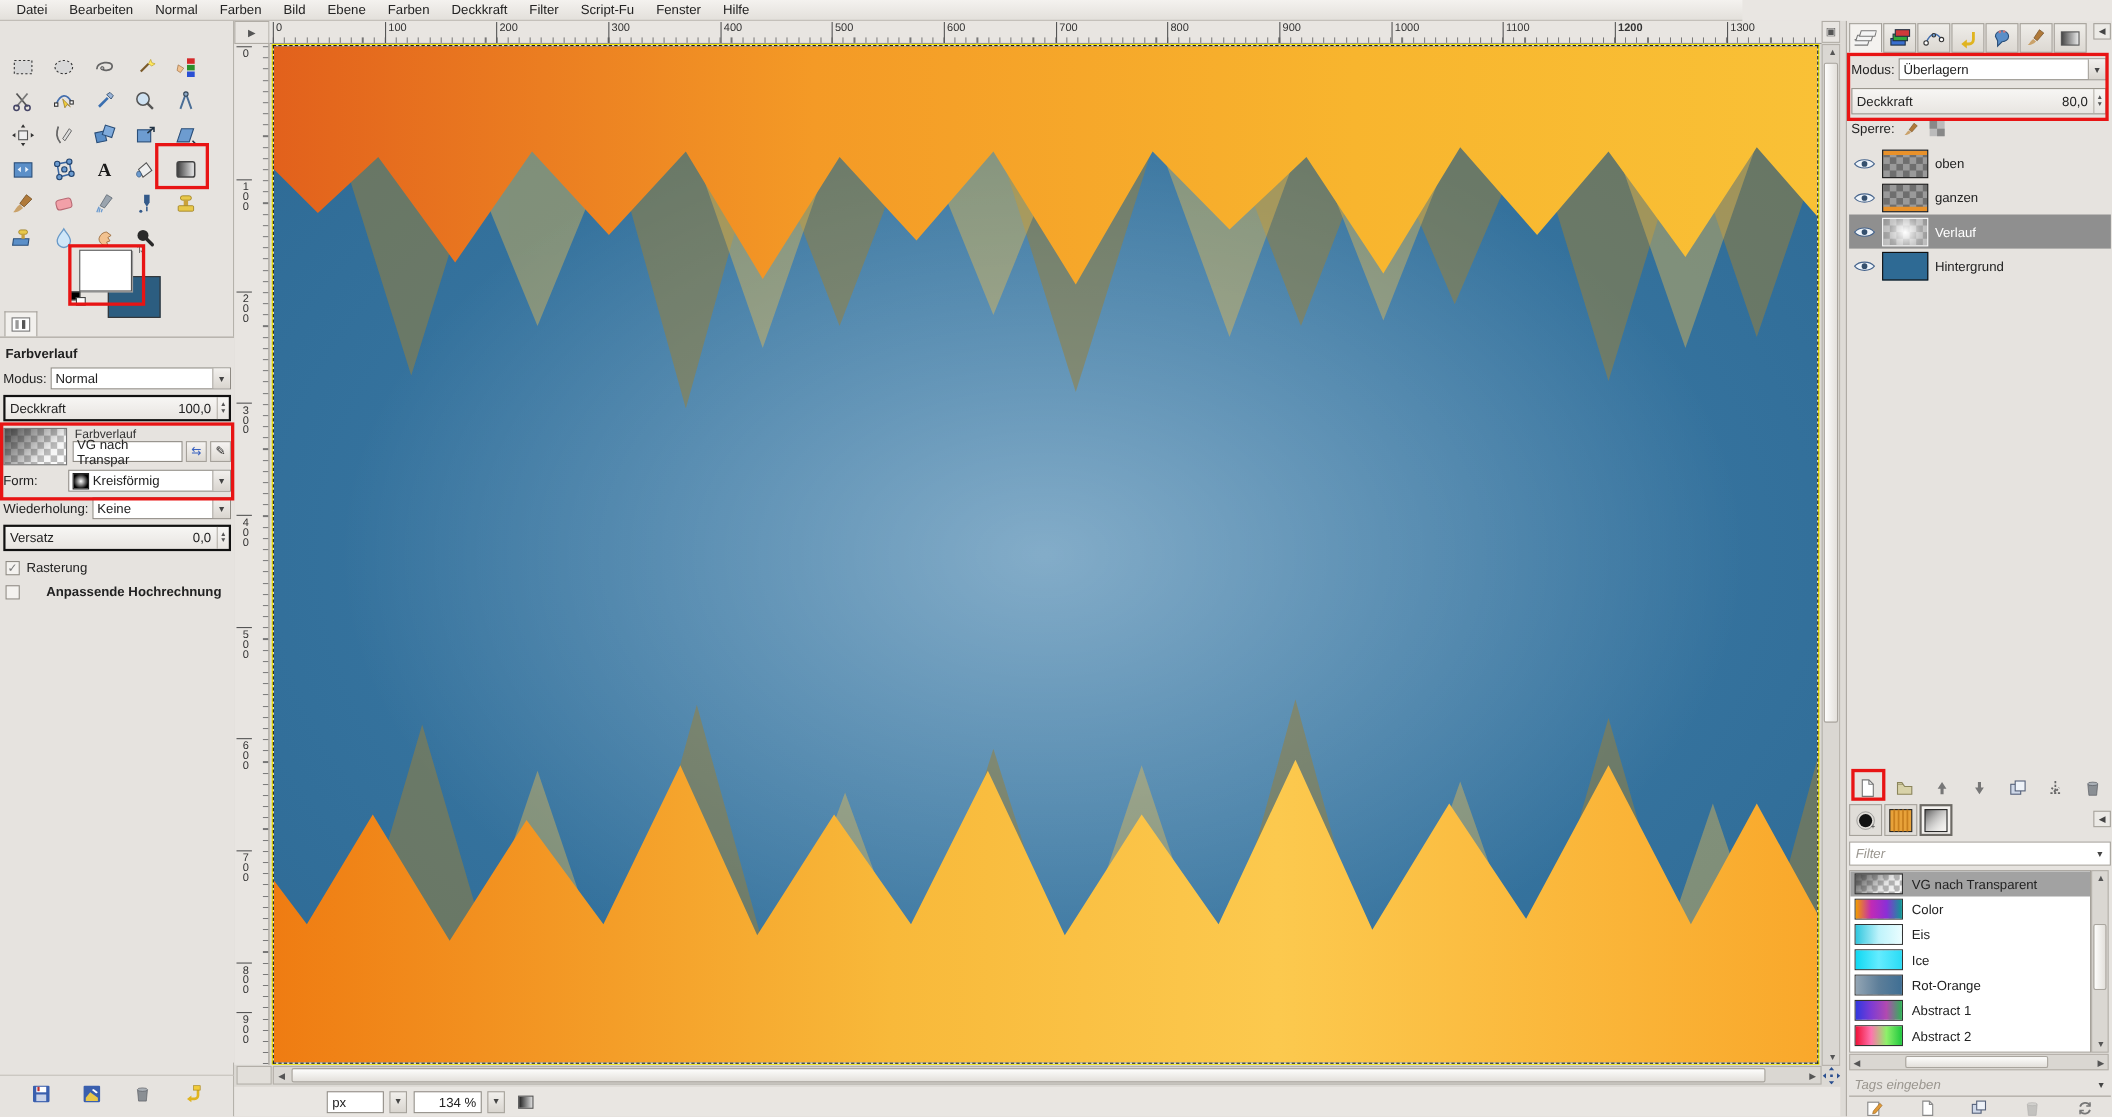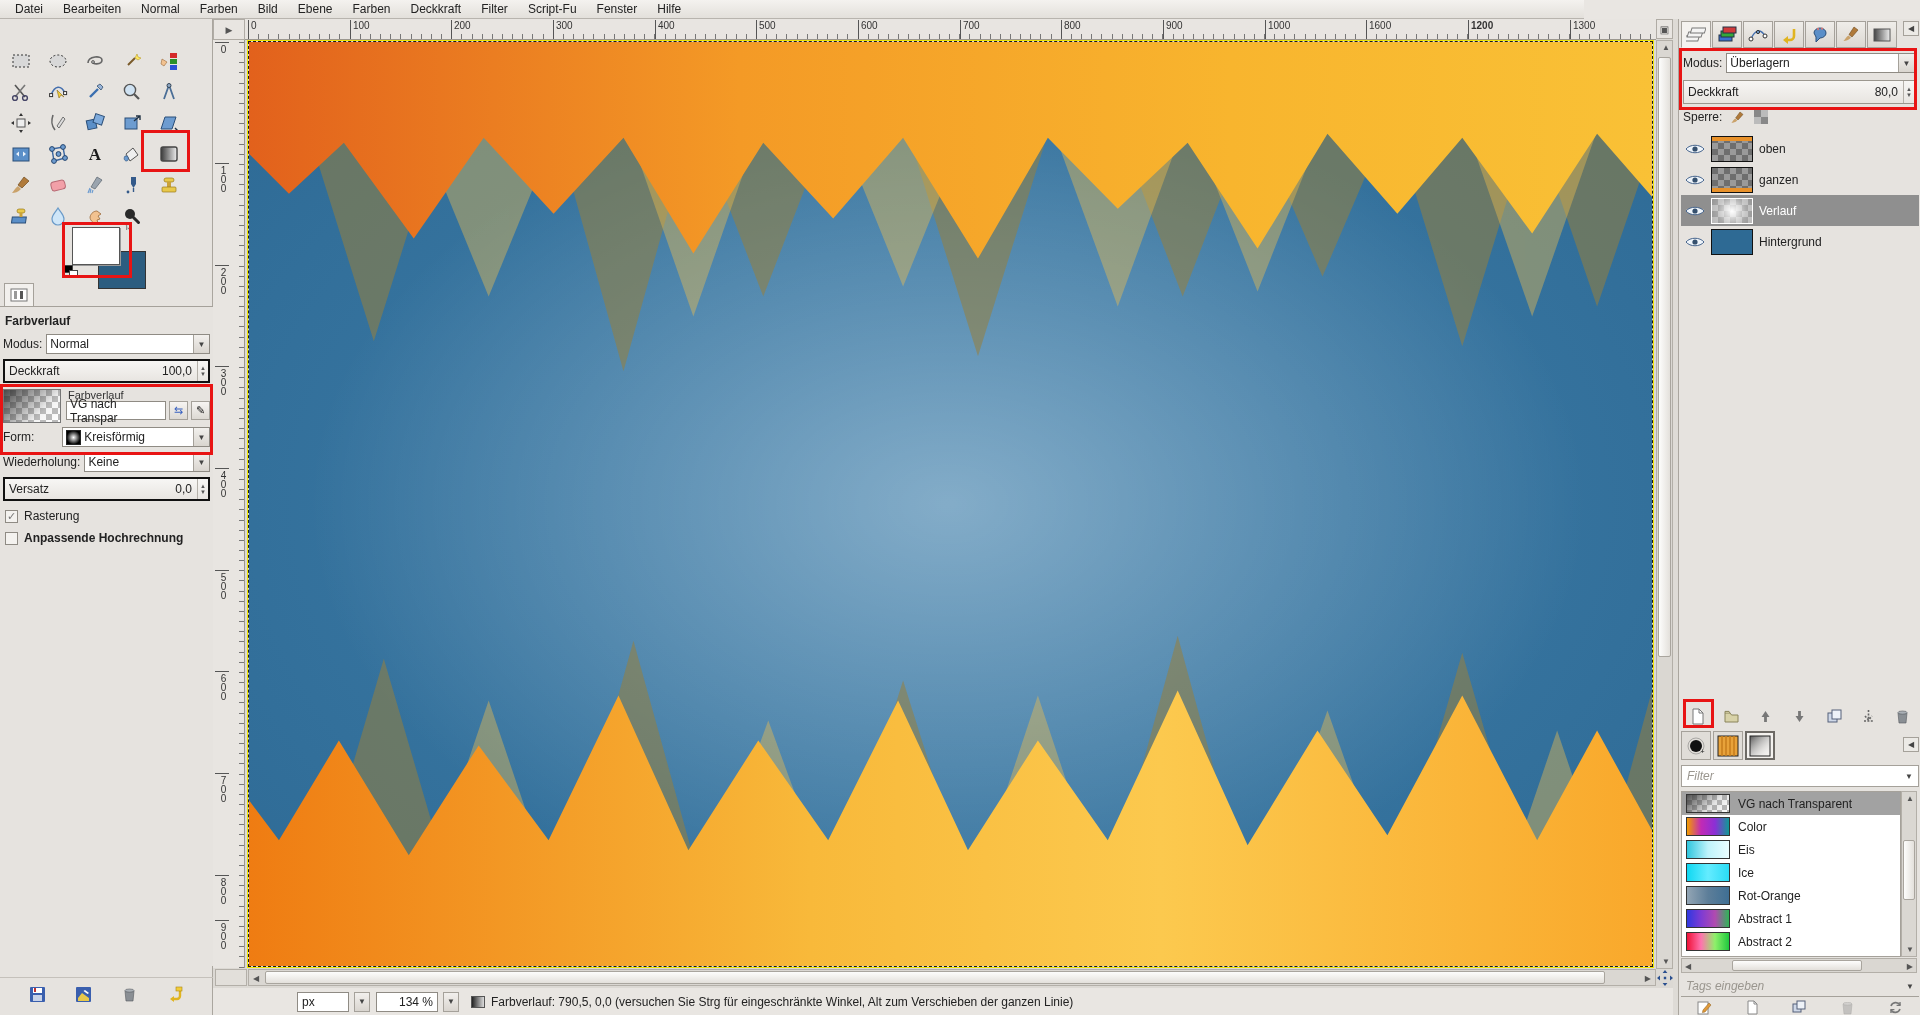--- a/index.html
+++ b/index.html
@@ -470,21 +470,21 @@
         <span class="val">0,0</span>
         <span class="spin">▲<br>▼</span>
       </div>
 
       <div class="check-row">
         <span class="checkbox">✓</span>
         <span>Rasterung</span>
       </div>
       <div class="check-row">
         <span class="checkbox"></span>
-        <span style="font-weight:bold;">Anpassende Hochrechnung</span>
+        <span style="font-weight:bold;margin-left:18px;">Anpassende Hochrechnung</span>
       </div>
     </div>
 
     <div id="to-buttons">
       <svg viewBox="0 0 17 17">
           <rect x="1" y="1" width="15" height="15" fill="#3a5fae" rx="1"></rect>
           <rect x="4" y="2" width="9" height="5" fill="#fff"></rect>
           <rect x="4" y="9" width="9" height="6" fill="#c8d2e8"></rect>
           <rect x="5" y="2" width="2" height="4" fill="#c03030"></rect>
         </svg>
@@ -514,21 +514,21 @@
         <span class="rt-num" style="left: 105px;">100</span>
         <span class="rt-num" style="left: 206px;">200</span>
         <span class="rt-num" style="left: 308px;">300</span>
         <span class="rt-num" style="left: 410px;">400</span>
         <span class="rt-num" style="left: 511px;">500</span>
         <span class="rt-num" style="left: 613px;">600</span>
         <span class="rt-num" style="left: 715px;">700</span>
         <span class="rt-num" style="left: 816px;">800</span>
         <span class="rt-num" style="left: 918px;">900</span>
         <span class="rt-num" style="left: 1020px;">1000</span>
-        <span class="rt-num" style="left: 1121px;">1600</span>
+        <span class="rt-num" style="left: 1121px;">1100</span>
         <span class="rt-num" style="left: 1223px; font-weight: bold;">1200</span>
         <span class="rt-num" style="left: 1325px;">1300</span>
       </div>
     <div id="ruler-left">
 
     <span class="rl-num" style="top: 2px;">0</span>
         <span class="rl-num" style="top: 123px;">100</span>
         <span class="rl-num" style="top: 225px;">200</span>
         <span class="rl-num" style="top: 326px;">300</span>
         <span class="rl-num" style="top: 428px;">400</span>
@@ -628,21 +628,20 @@
     <div id="statusbar">
       <div class="status-select">
           <span>px</span>
         </div>
       <div class="status-arr">▼</div>
       <div class="status-select" style="width:62px; justify-content:flex-end;">
           <span>134 %</span>
         </div>
       <div class="status-arr">▼</div>
       <div id="status-grad-icon"></div>
-      <span id="status-msg">Farbverlauf: 790,5, 0,0 (versuchen Sie Strg für eingeschränkte Winkel, Alt zum Verschieben der ganzen Linie)</span>
     </div>
   </div>
 
   <div class="dock-sep" style="left:1673px;"></div>
 
   <div id="right-dock">
 
     <div id="dock-tabs">
       <div class="dock-tab active">
           <svg viewBox="0 0 20 20">

